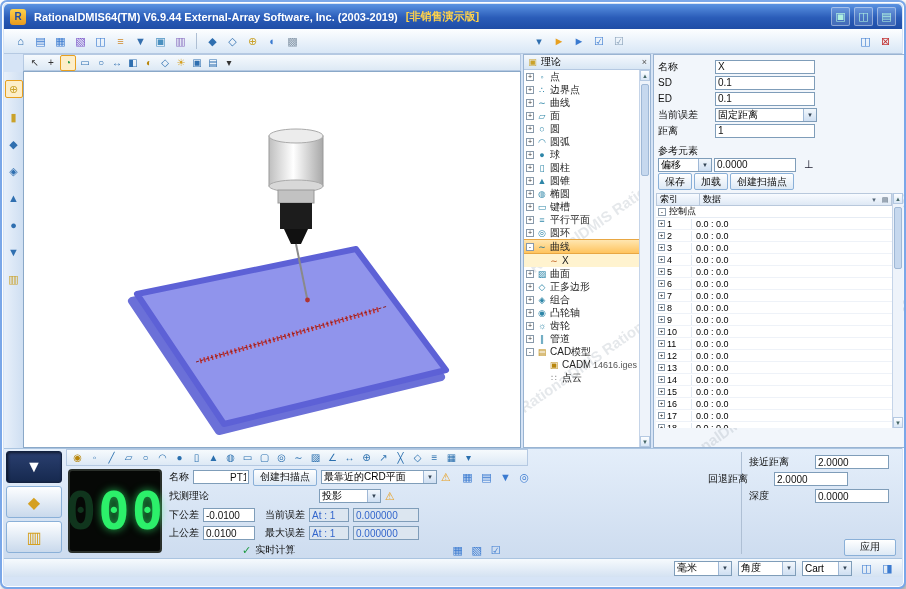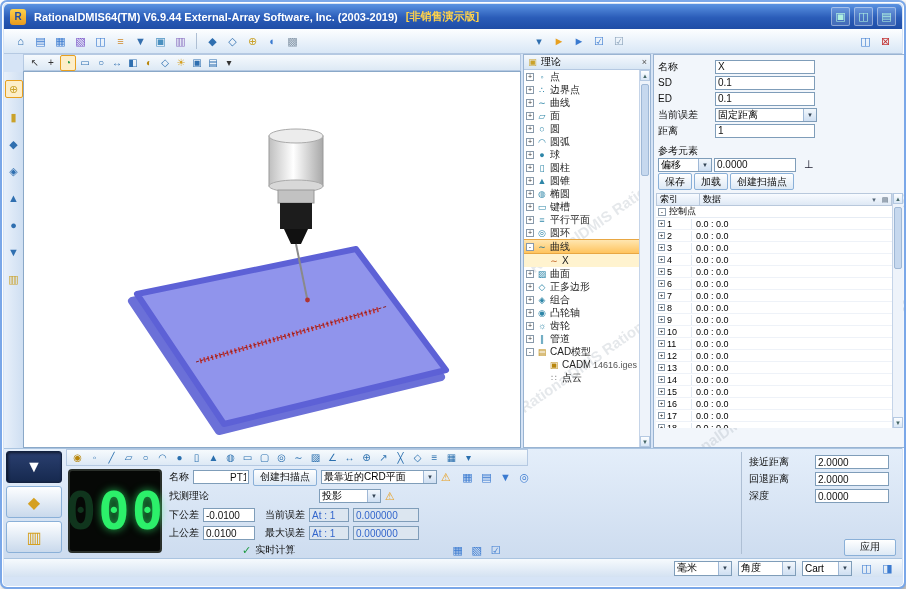--- a/index.html
+++ b/index.html
@@ -617,21 +617,21 @@
           <span class="ic" style="color: rgb(58, 122, 208);">☑</span>
         </span>
     </div>
 
     <div class="vdiv"></div>
 
     <div class="brow" style="left:745px;top:5px;">
       <span class="blabel" style="width:62px;">接近距离</span>
       <input class="inp" style="width: 74px;" value="2.0000">
     </div>
-    <div class="brow" style="left:745px;top:22px;">
+    <div class="brow" style="left:704px;top:22px;">
       <span class="blabel" style="width:62px;">回退距离</span>
       <input class="inp" style="width: 74px;" value="2.0000">
     </div>
     <div class="brow" style="left:745px;top:39px;">
       <span class="blabel" style="width:62px;">深度</span>
       <input class="inp" style="width: 74px;" value="0.0000">
     </div>
     <div class="brow" style="left:840px;top:90px;">
       <button class="btn" style="width:52px;">应用</button>
     </div>

